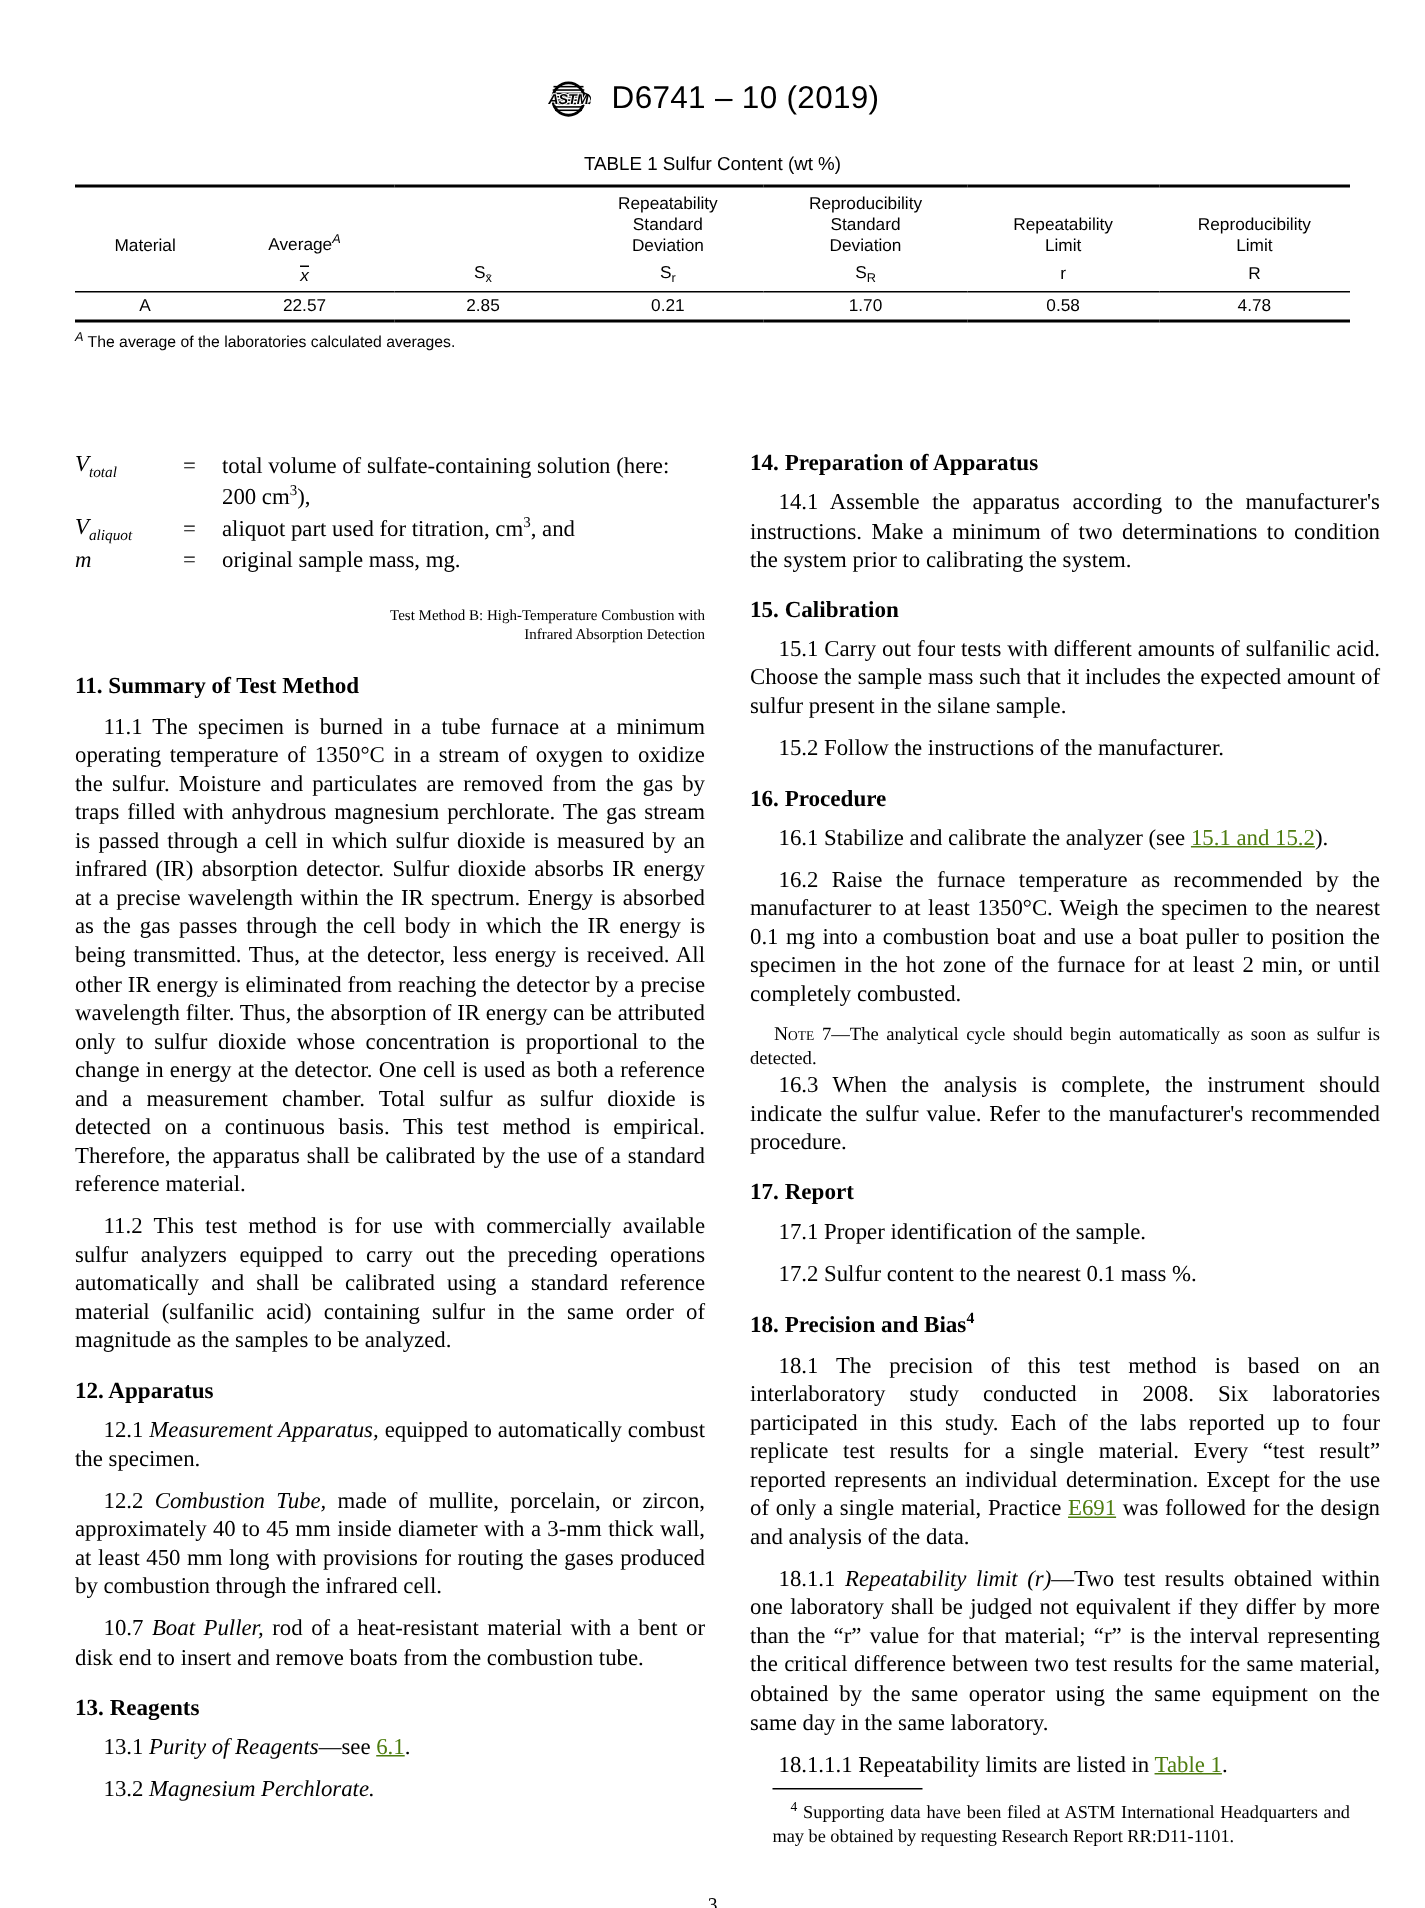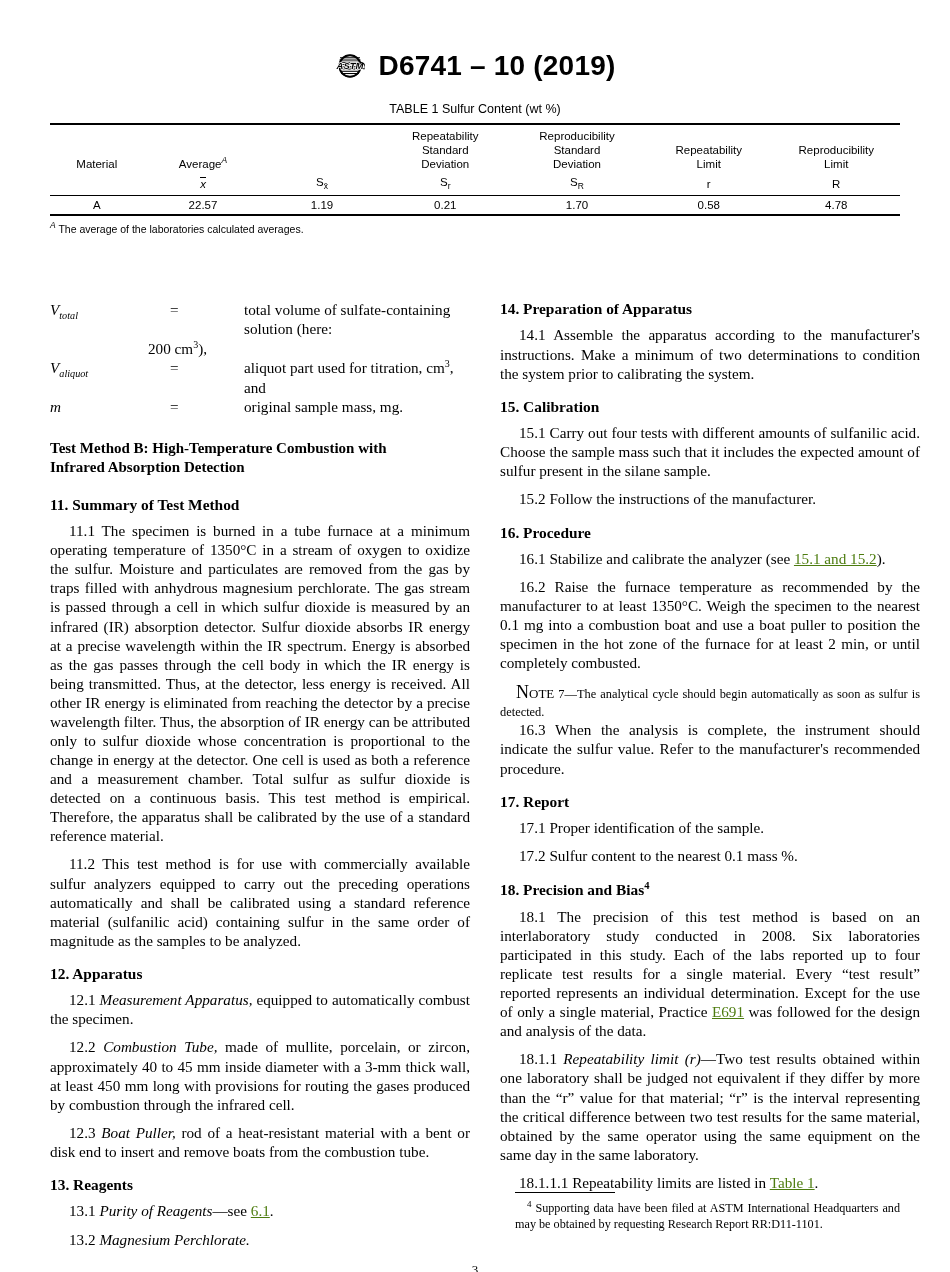--- a/index.html
+++ b/index.html
@@ -34,22 +34,22 @@
     margin-top: 44px;
   }
   .astm-seal {
     width: 34px;
     height: 26px;
     flex: 0 0 auto;
     display: block;
   }
   .doc-designation {
     font-family: "Liberation Sans", sans-serif;
-    font-weight: bold;
-    font-size: 28px;
+    font-weight: normal;
+    font-size: 21px;
     letter-spacing: 0.2px;
     white-space: nowrap;
   }
 
   
   .table-block {
     margin-top: 14px;
     font-family: "Liberation Sans", sans-serif;
   }
   .table-caption {
@@ -135,42 +135,41 @@
   h2.section-head {
     font-size: 15.4px;
     font-weight: bold;
     margin: 15px 0 7px 0;
     line-height: 1.2;
     text-align: left;
   }
   h2.section-head.first { margin-top: 0; }
 
   .center-head {
-    text-align: left;
-    font-weight: bold;
-    font-size: 15px;
+    text-align: right;
+    font-weight: normal;
+    font-size: 10px;
     line-height: 1.26;
     margin: 22px 0 19px 0;
   }
 
   .it { font-style: italic; }
   .xref { color: #4d7c0f; }
   .sup { font-size: 10px; vertical-align: super; }
   .sup-num { font-size: 10.5px; vertical-align: super; }
 
   
   .deflist {
     width: 100%;
     font-size: 15.2px;
     line-height: 1.28;
   }
   .deflist .row {
     display: flex;
-    align-items: flex-start;
-    gap: 48px;
+    align-items: center;
   }
   .deflist .term {
     flex: 0 0 72px;
     font-style: italic;
     white-space: nowrap;
   }
   .deflist .term .vsub {
     font-size: 10.2px;
     vertical-align: sub;
     font-style: italic;
@@ -189,21 +188,21 @@
   
   .note {
     font-size: 12.4px;
     line-height: 1.28;
     text-align: justify;
     margin: 9px 0 0 0;
     text-indent: 16px;
   }
   .note .note-label {
     font-variant: small-caps;
-    font-size: 18px;
+    font-size: 13px;
     font-family: Liberation Serif, serif;
   }
 
   
   .footnote-block {
     position: absolute;
     left: 515px;
     top: 1148px;
     width: 385px;
   }
@@ -320,21 +319,21 @@
           </th>
           <th>
             <span>R</span>
           </th>
         </tr>
       </thead>
       <tbody>
         <tr>
           <td class="tbl-thin-top tbl-bottom">A</td>
           <td class="tbl-thin-top tbl-bottom">22.57</td>
-          <td class="tbl-thin-top tbl-bottom">1.19</td>
+          <td class="tbl-thin-top tbl-bottom">2.85</td>
           <td class="tbl-thin-top tbl-bottom">0.21</td>
           <td class="tbl-thin-top tbl-bottom">1.70</td>
           <td class="tbl-thin-top tbl-bottom">0.58</td>
           <td class="tbl-thin-top tbl-bottom">4.78</td>
         </tr>
       </tbody>
     </table>
 
     <div class="table-foot">
       <span class="fn-mark">A</span>
@@ -392,21 +391,21 @@
 
       <p class="para indent">
         <span>12.1 </span><span class="it">Measurement Apparatus,</span><span> equipped to automatically combust the specimen.</span>
       </p>
 
       <p class="para indent">
         <span>12.2 </span><span class="it">Combustion Tube,</span><span> made of mullite, porcelain, or zircon, approximately 40 to 45 mm inside diameter with a 3-mm thick wall, at least 450 mm long with provisions for routing the gases produced by combustion through the infrared cell.</span>
       </p>
 
       <p class="para indent">
-        <span>12.3 </span><span class="it">Boat Puller,</span><span> rod of a heat-resistant material with a bent or disk end to insert and remove boats from the combustion tube.</span>
+        <span>10.7 </span><span class="it">Boat Puller,</span><span> rod of a heat-resistant material with a bent or disk end to insert and remove boats from the combustion tube.</span>
       </p>
 
       <h2 class="section-head">13.  Reagents</h2>
 
       <p class="para indent">
         <span>13.1 </span><span class="it">Purity of Reagents</span><span>—see </span><a class="xref" href="#">6.1</a><span>.</span>
       </p>
 
       <p class="para indent">
         <span>13.2 </span><span class="it">Magnesium Perchlorate.</span>

